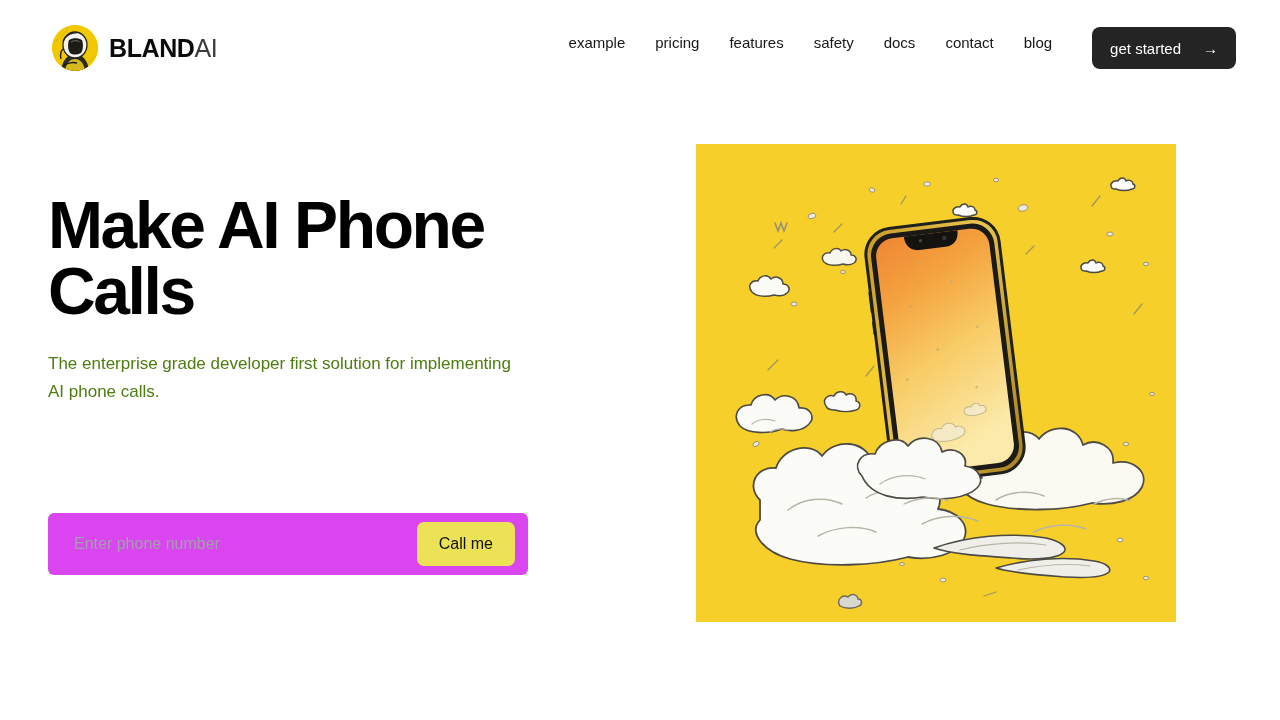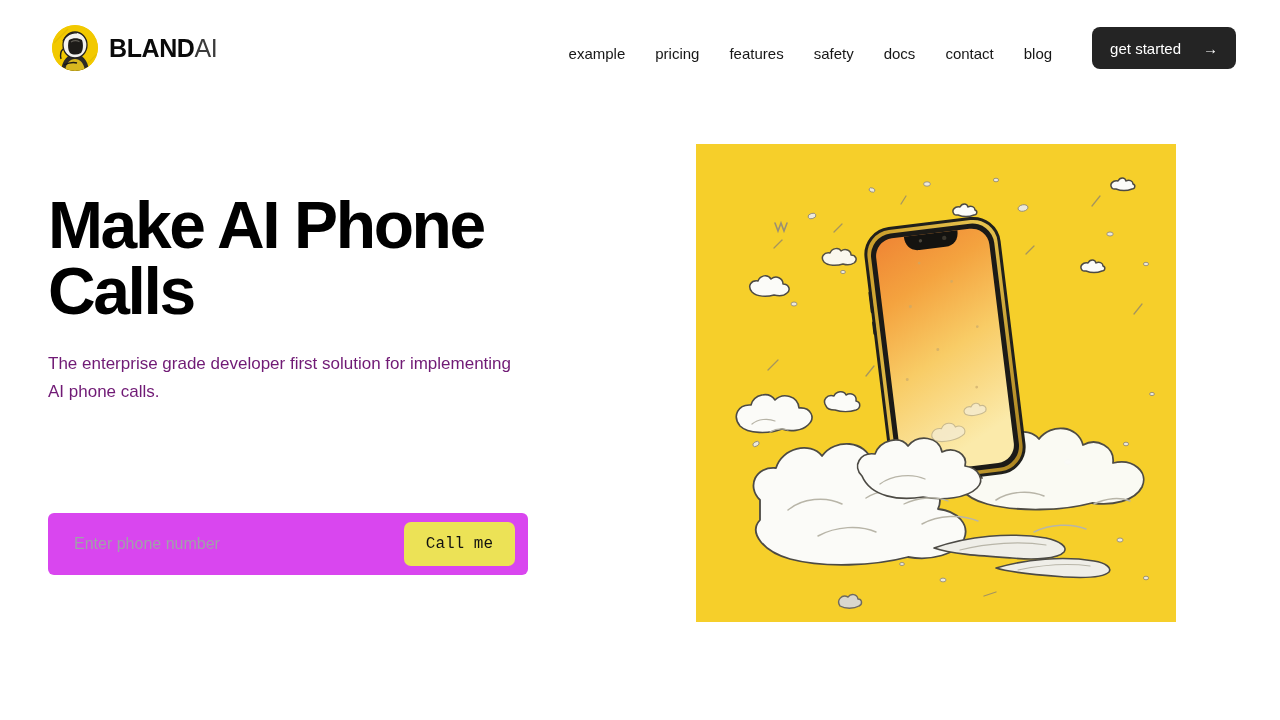--- a/index.html
+++ b/index.html
@@ -44,21 +44,21 @@
     letter-spacing: -0.4px;
     line-height: 1;
     white-space: nowrap;
   }
   .brand-bold { font-weight: 700; color: #0a0a0a; }
   .brand-light { font-weight: 400; color: #3b3b3b; }
 
   .nav {
     margin-left: auto;
     display: flex;
-    align-items: flex-end;
+    align-items: flex-start;
     gap: 0;
   }
   .nav-link {
     font-size: 15px;
     color: #171717;
     text-decoration: none;
     padding: 8px 15px;
     line-height: 1;
     white-space: nowrap;
   }
@@ -92,21 +92,21 @@
     font-weight: 700;
     letter-spacing: -2.4px;
     line-height: 1.0;
     color: #000000;
     max-width: 470px;
   }
   .sub {
     margin-top: 26px;
     font-size: 17px;
     line-height: 1.65;
-    color: #701a75;
+    color: #4d7c0f;
     max-width: 470px;
   }
   .sub-second { margin-top: 38px; }
 
   
   .phone-row {
     position: absolute;
     left: 48px;
     top: 513px;
     width: 480px;
@@ -131,21 +131,21 @@
   .phone-input::placeholder { color: #a1a1aa; }
   .call-btn {
     flex: 0 0 auto;
     background: #ece256;
     color: #111111;
     border: none;
     border-radius: 7px;
     height: 44px;
     padding: 0 22px;
     font-size: 16px;
-    font-family: Liberation Mono, monospace;
+    font-family: Liberation Sans, sans-serif;
     cursor: pointer;
     white-space: nowrap;
   }
 
   
   .illustration {
     position: absolute;
     left: 696px;
     top: 144px;
     width: 480px;

